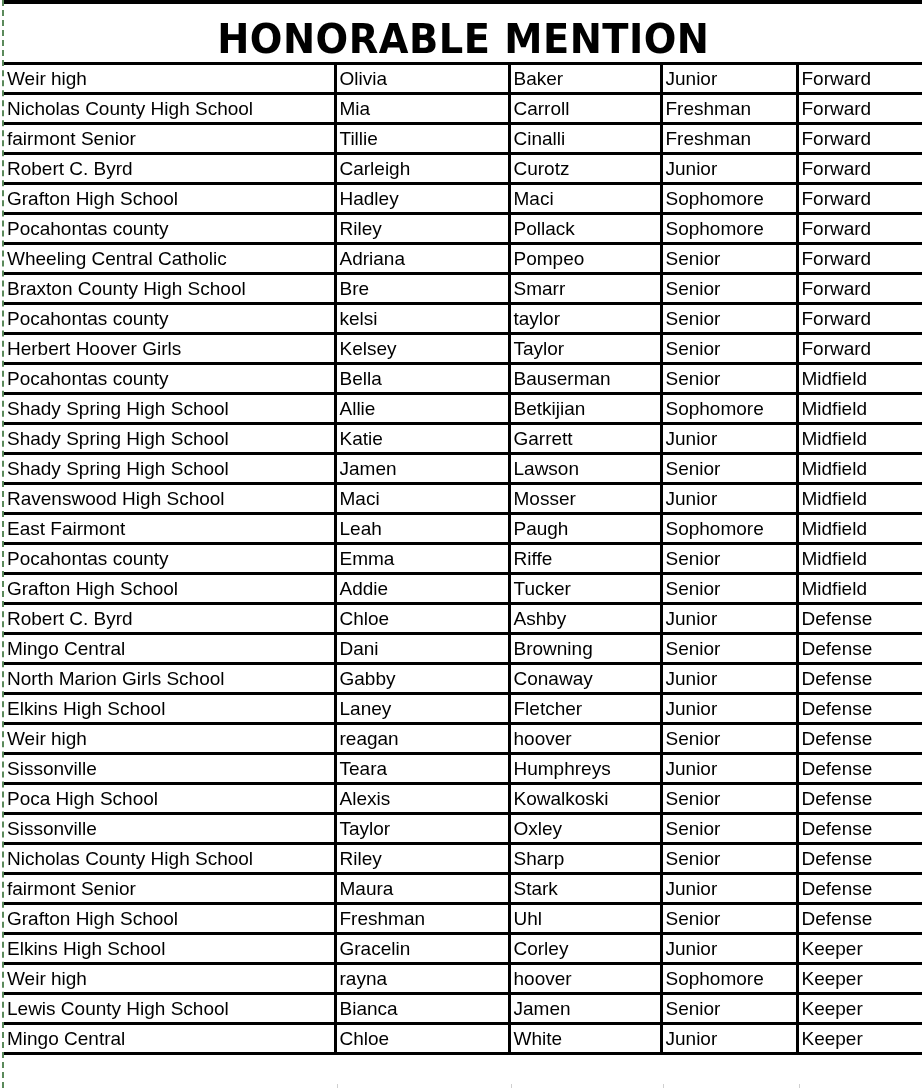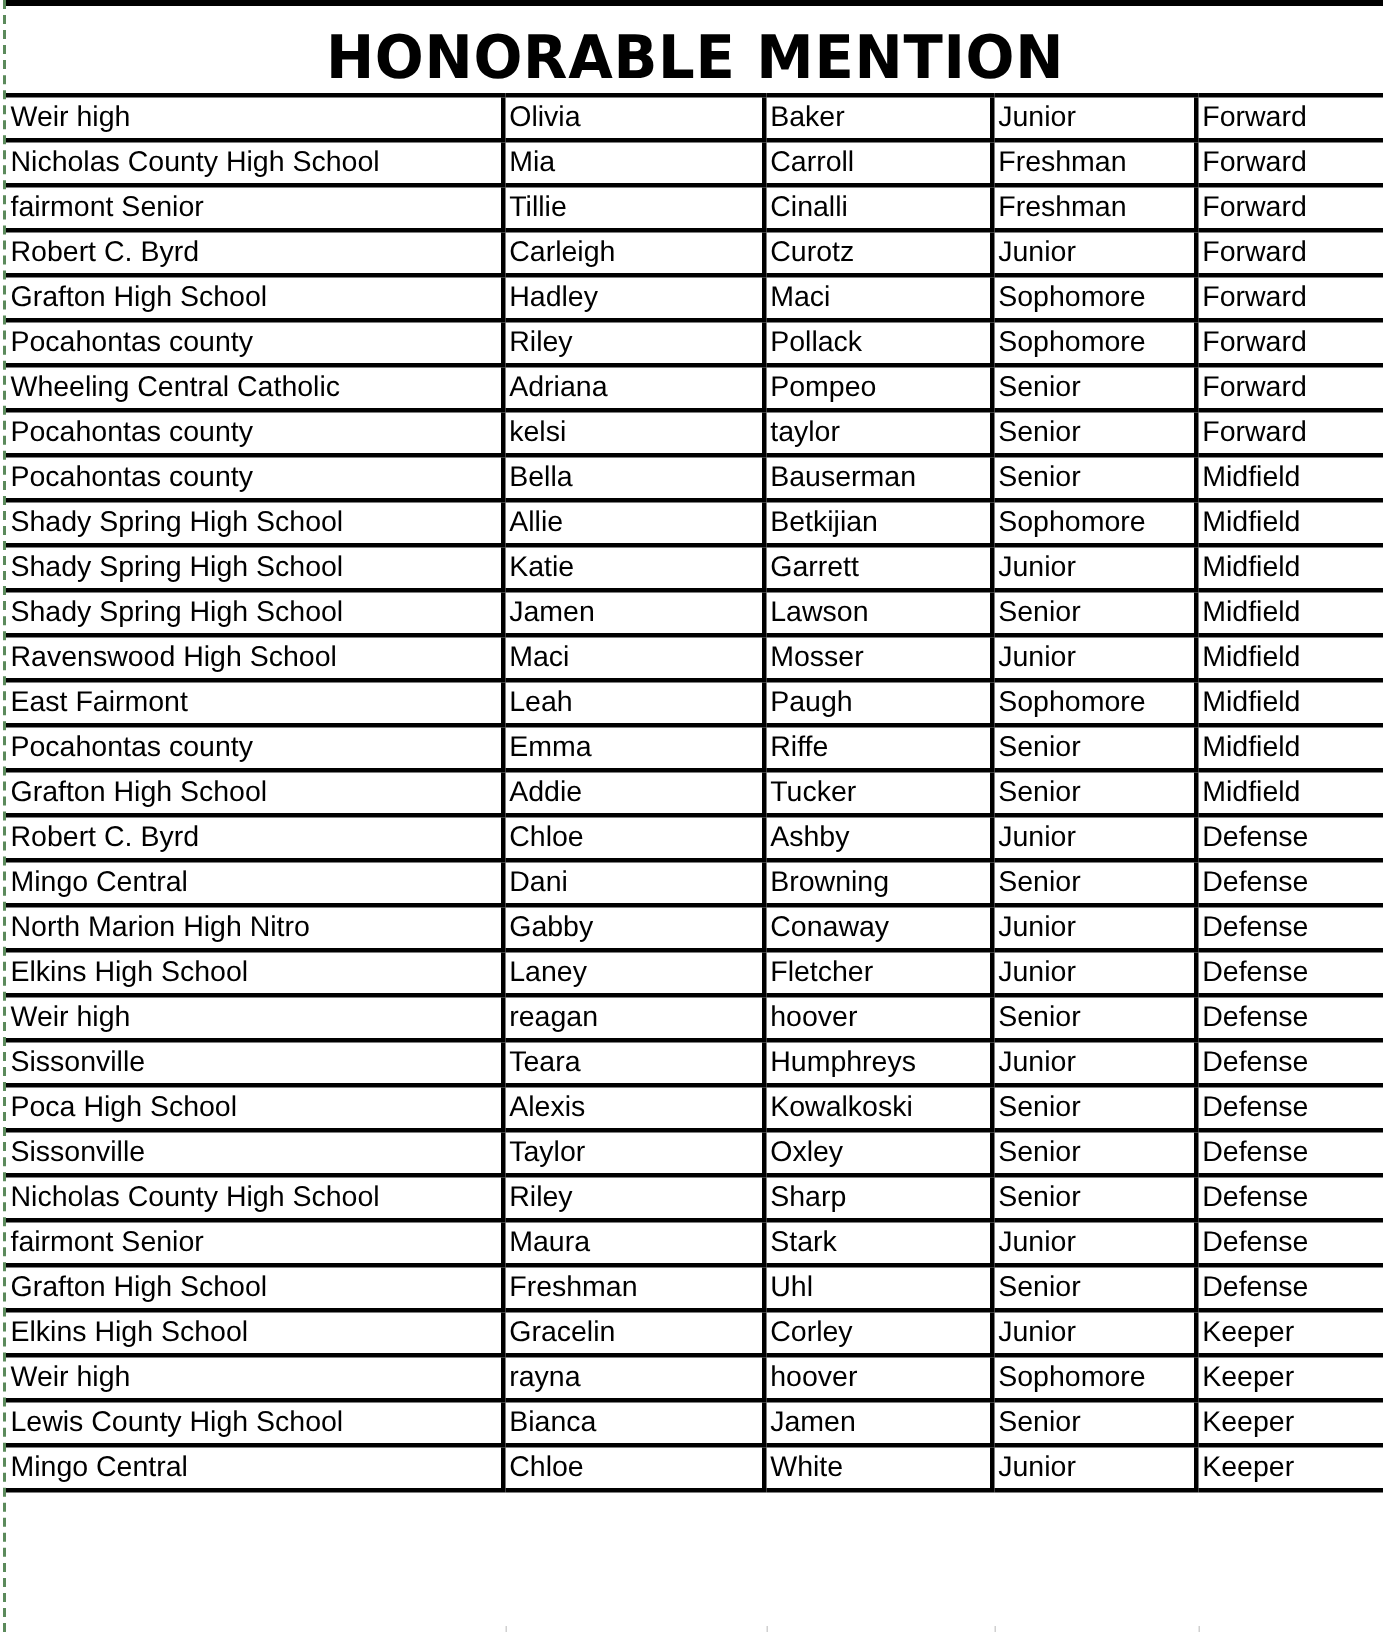--- a/index.html
+++ b/index.html
@@ -82,23 +82,37 @@
           <td>Forward</td>
         </tr>
         <tr>
           <td>Wheeling Central Catholic</td>
           <td>Adriana</td>
           <td>Pompeo</td>
           <td>Senior</td>
           <td>Forward</td>
         </tr>
         <tr>
+          <td>Braxton County High School</td>
+          <td>Bre</td>
+          <td>Smarr</td>
+          <td>Senior</td>
+          <td>Forward</td>
+        </tr>
+        <tr>
           <td>Pocahontas county</td>
           <td>kelsi</td>
           <td>taylor</td>
+          <td>Senior</td>
+          <td>Forward</td>
+        </tr>
+        <tr>
+          <td>Herbert Hoover Girls</td>
+          <td>Kelsey</td>
+          <td>Taylor</td>
           <td>Senior</td>
           <td>Forward</td>
         </tr>
         <tr>
           <td>Pocahontas county</td>
           <td>Bella</td>
           <td>Bauserman</td>
           <td>Senior</td>
           <td>Midfield</td>
         </tr>
@@ -159,21 +173,21 @@
           <td>Defense</td>
         </tr>
         <tr>
           <td>Mingo Central</td>
           <td>Dani</td>
           <td>Browning</td>
           <td>Senior</td>
           <td>Defense</td>
         </tr>
         <tr>
-          <td>North Marion High Nitro</td>
+          <td>North Marion Girls School</td>
           <td>Gabby</td>
           <td>Conaway</td>
           <td>Junior</td>
           <td>Defense</td>
         </tr>
         <tr>
           <td>Elkins High School</td>
           <td>Laney</td>
           <td>Fletcher</td>
           <td>Junior</td>

